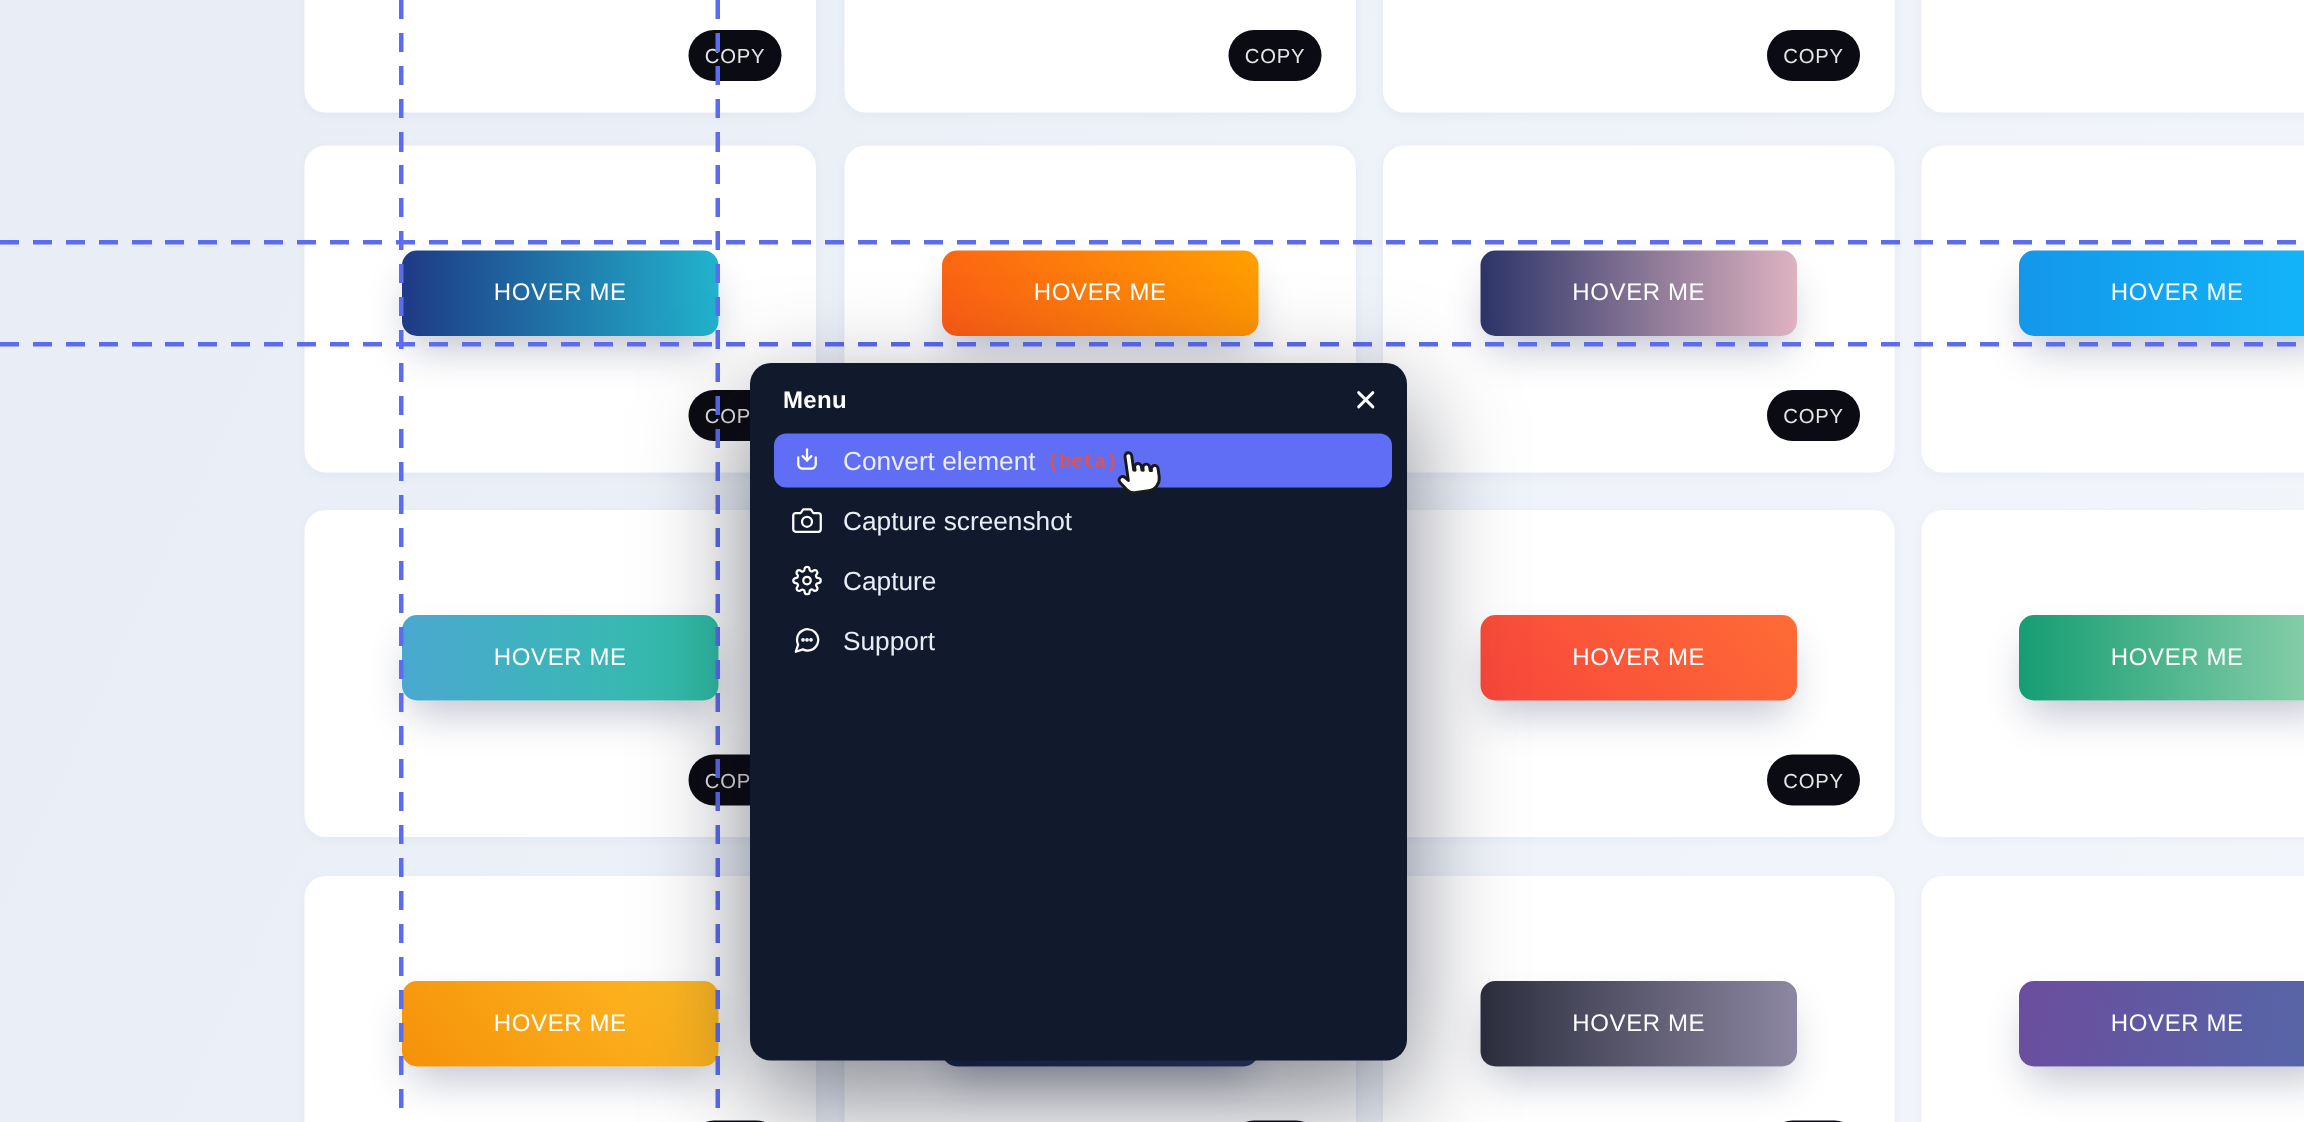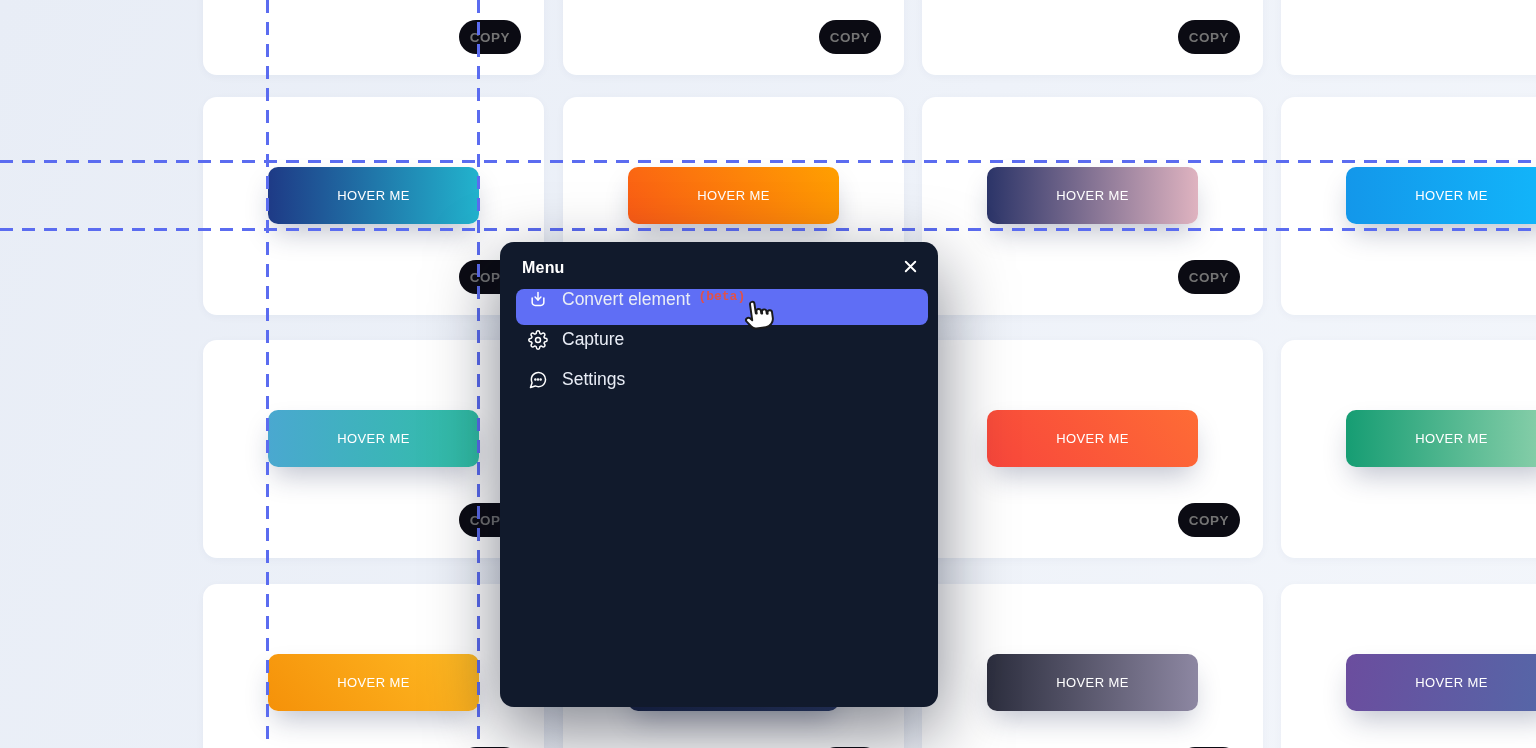--- a/index.html
+++ b/index.html
@@ -8,28 +8,28 @@
     background:linear-gradient(115deg,#e8edf6 0%,#eef2f9 55%,#f3f6fb 100%);
     font-family:"Liberation Sans","DejaVu Sans",sans-serif;
     -webkit-font-smoothing:antialiased;
   }
   .card{
     position:absolute;background:#ffffff;border-radius:14px;
     box-shadow:0 2px 8px rgba(30,40,90,.04);
   }
   .hover-btn{
     position:absolute;width:211px;height:57px;border-radius:10px;border:none;
-    color:#ffffff;font-size:13px;font-weight:500;letter-spacing:.4px;
+    color:#ffffff;font-size:16px;font-weight:500;letter-spacing:.4px;
     display:flex;align-items:center;justify-content:center;
     font-family:inherit;cursor:pointer;
     box-shadow:0 14px 28px -6px rgba(25,35,80,.28);
   }
   .copy-pill{
     position:absolute;width:62px;height:34px;border-radius:17px;border:none;
-    background:#0b0b13;color:#737373;font-size:13.5px;font-weight:700;letter-spacing:.5px;
+    background:#0b0b13;color:#e5e5e5;font-size:13.5px;font-weight:400;letter-spacing:.5px;
     display:flex;align-items:center;justify-content:center;font-family:inherit;cursor:pointer;
   }
   .vline{position:absolute;top:0;bottom:0;width:3px;z-index:5;}
   .hline{position:absolute;left:0;right:0;height:3px;z-index:5;}
   .menu{
     position:absolute;z-index:10;border-radius:14px;
     box-shadow:0 24px 70px rgba(8,12,30,.5);
   }
   .menu-header{position:absolute;top:0;left:0;right:0;height:44px;}
   .menu-title{
@@ -40,21 +40,21 @@
     position:absolute;top:14px;right:16px;width:24px;height:24px;
     background:transparent;border:none;padding:0;cursor:pointer;
     display:flex;align-items:center;justify-content:center;
   }
   #menu-items{
     list-style:none;margin:0;padding:0;
     position:absolute;top:47px;left:16px;right:10px;
   }
   .menu-item{
     height:36px;margin-bottom:4px;border-radius:8px;
-    display:flex;padding-left:11px;
+    display:flex;align-items:center;padding-left:11px;
     color:#e9edf6;cursor:pointer;
   }
   .menu-item .mi-icon{width:21px;height:21px;display:flex;align-items:center;justify-content:center;}
   .menu-item .mi-label{margin-left:14px;font-size:17.5px;}
   .menu-item .mi-beta{margin-left:8px;font-size:13px;font-weight:600;}
   .cursor-wrap{position:absolute;z-index:20;}
 </style>
 </head>
 <body>
 
@@ -141,36 +141,45 @@
               <path d="M8.5 8.5 12 12l3.5-3.5"></path>
               <path d="M5 9.5V15a3.5 3.5 0 0 0 3.5 3.5h7A3.5 3.5 0 0 0 19 15V9.5"></path>
             </svg>
           </span>
           <span class="mi-label">Convert element</span>
           <span class="mi-beta" style="color: rgb(224, 82, 74); font-family: Liberation Mono, monospace;">(beta)</span>
         </li>
         <li class="menu-item">
           <span class="mi-icon">
             <svg width="20" height="20" viewBox="0 0 24 24" fill="none" stroke="#ffffff" stroke-width="1.8" stroke-linecap="round" stroke-linejoin="round">
+              <path d="M23 19a2 2 0 0 1-2 2H3a2 2 0 0 1-2-2V8a2 2 0 0 1 2-2h4l2-3h6l2 3h4a2 2 0 0 1 2 2z"></path>
+              <circle cx="12" cy="13" r="4"></circle>
+            </svg>
+          </span>
+          <span class="mi-label">Capture screenshot</span>
+        </li>
+        <li class="menu-item">
+          <span class="mi-icon">
+            <svg width="20" height="20" viewBox="0 0 24 24" fill="none" stroke="#ffffff" stroke-width="1.8" stroke-linecap="round" stroke-linejoin="round">
               <circle cx="12" cy="12" r="3"></circle>
               <path d="M19.4 15a1.65 1.65 0 0 0 .33 1.82l.06.06a2 2 0 0 1 0 2.83 2 2 0 0 1-2.83 0l-.06-.06a1.65 1.65 0 0 0-1.82-.33 1.65 1.65 0 0 0-1 1.51V21a2 2 0 0 1-2 2 2 2 0 0 1-2-2v-.09A1.65 1.65 0 0 0 9 19.4a1.65 1.65 0 0 0-1.82.33l-.06.06a2 2 0 0 1-2.83 0 2 2 0 0 1 0-2.83l.06-.06a1.65 1.65 0 0 0 .33-1.82 1.65 1.65 0 0 0-1.51-1H3a2 2 0 0 1-2-2 2 2 0 0 1 2-2h.09A1.65 1.65 0 0 0 4.6 9a1.65 1.65 0 0 0-.33-1.82l-.06-.06a2 2 0 0 1 0-2.83 2 2 0 0 1 2.83 0l.06.06a1.65 1.65 0 0 0 1.82.33H9a1.65 1.65 0 0 0 1-1.51V3a2 2 0 0 1 2-2 2 2 0 0 1 2 2v.09a1.65 1.65 0 0 0 1 1.51 1.65 1.65 0 0 0 1.82-.33l.06-.06a2 2 0 0 1 2.83 0 2 2 0 0 1 0 2.83l-.06.06a1.65 1.65 0 0 0-.33 1.82V9a1.65 1.65 0 0 0 1.51 1H21a2 2 0 0 1 2 2 2 2 0 0 1-2 2h-.09a1.65 1.65 0 0 0-1.51 1z"></path>
             </svg>
           </span>
           <span class="mi-label">Capture</span>
         </li>
         <li class="menu-item">
           <span class="mi-icon">
             <svg width="20" height="20" viewBox="0 0 24 24" fill="none" stroke="#ffffff" stroke-width="1.8" stroke-linecap="round" stroke-linejoin="round">
               <path d="M21 11.5a8.38 8.38 0 0 1-.9 3.8 8.5 8.5 0 0 1-7.6 4.7 8.38 8.38 0 0 1-3.8-.9L3 21l1.9-5.7a8.38 8.38 0 0 1-.9-3.8 8.5 8.5 0 0 1 4.7-7.6 8.38 8.38 0 0 1 3.8-.9h.5a8.48 8.48 0 0 1 8 8v.5z"></path>
               <circle cx="8.8" cy="11.4" r="0.6" fill="#ffffff"></circle>
               <circle cx="12" cy="11.4" r="0.6" fill="#ffffff"></circle>
               <circle cx="15.2" cy="11.4" r="0.6" fill="#ffffff"></circle>
             </svg>
           </span>
-          <span class="mi-label">Settings</span>
+          <span class="mi-label">Support</span>
         </li>
       </ul>
   </div>
 
   <div class="cursor-wrap" id="cursor" style="left: 741px; top: 294px;">
     <svg width="36" height="38" viewBox="0 0 24 24">
       <path transform="rotate(-8 12 13)" fill="#ffffff" stroke="#1a1a1a" stroke-width="1.3" stroke-linejoin="round" d="M9 22 C7.5 22 6.6 21.3 5.8 20.2 L3.2 16.6 C2.7 15.9 2.8 15 3.5 14.5 C4.2 14 5.1 14.1 5.7 14.7 L7 16.2 L7 5.5 C7 4.7 7.7 4 8.5 4 C9.3 4 10 4.7 10 5.5 L10 12 L10.6 12.1 L10.6 10.8 C10.6 10 11.3 9.3 12.1 9.3 C12.9 9.3 13.6 10 13.6 10.8 L13.6 12.5 L14.2 12.6 L14.2 11.6 C14.2 10.8 14.9 10.1 15.7 10.1 C16.5 10.1 17.2 10.8 17.2 11.6 L17.2 13.2 L17.8 13.3 L17.8 12.7 C17.8 11.9 18.5 11.2 19.3 11.2 C20.1 11.2 20.8 11.9 20.8 12.7 L20.8 16.5 C20.8 19.5 18.3 22 15.3 22 Z"></path>
     </svg>
   </div>
 </div>

